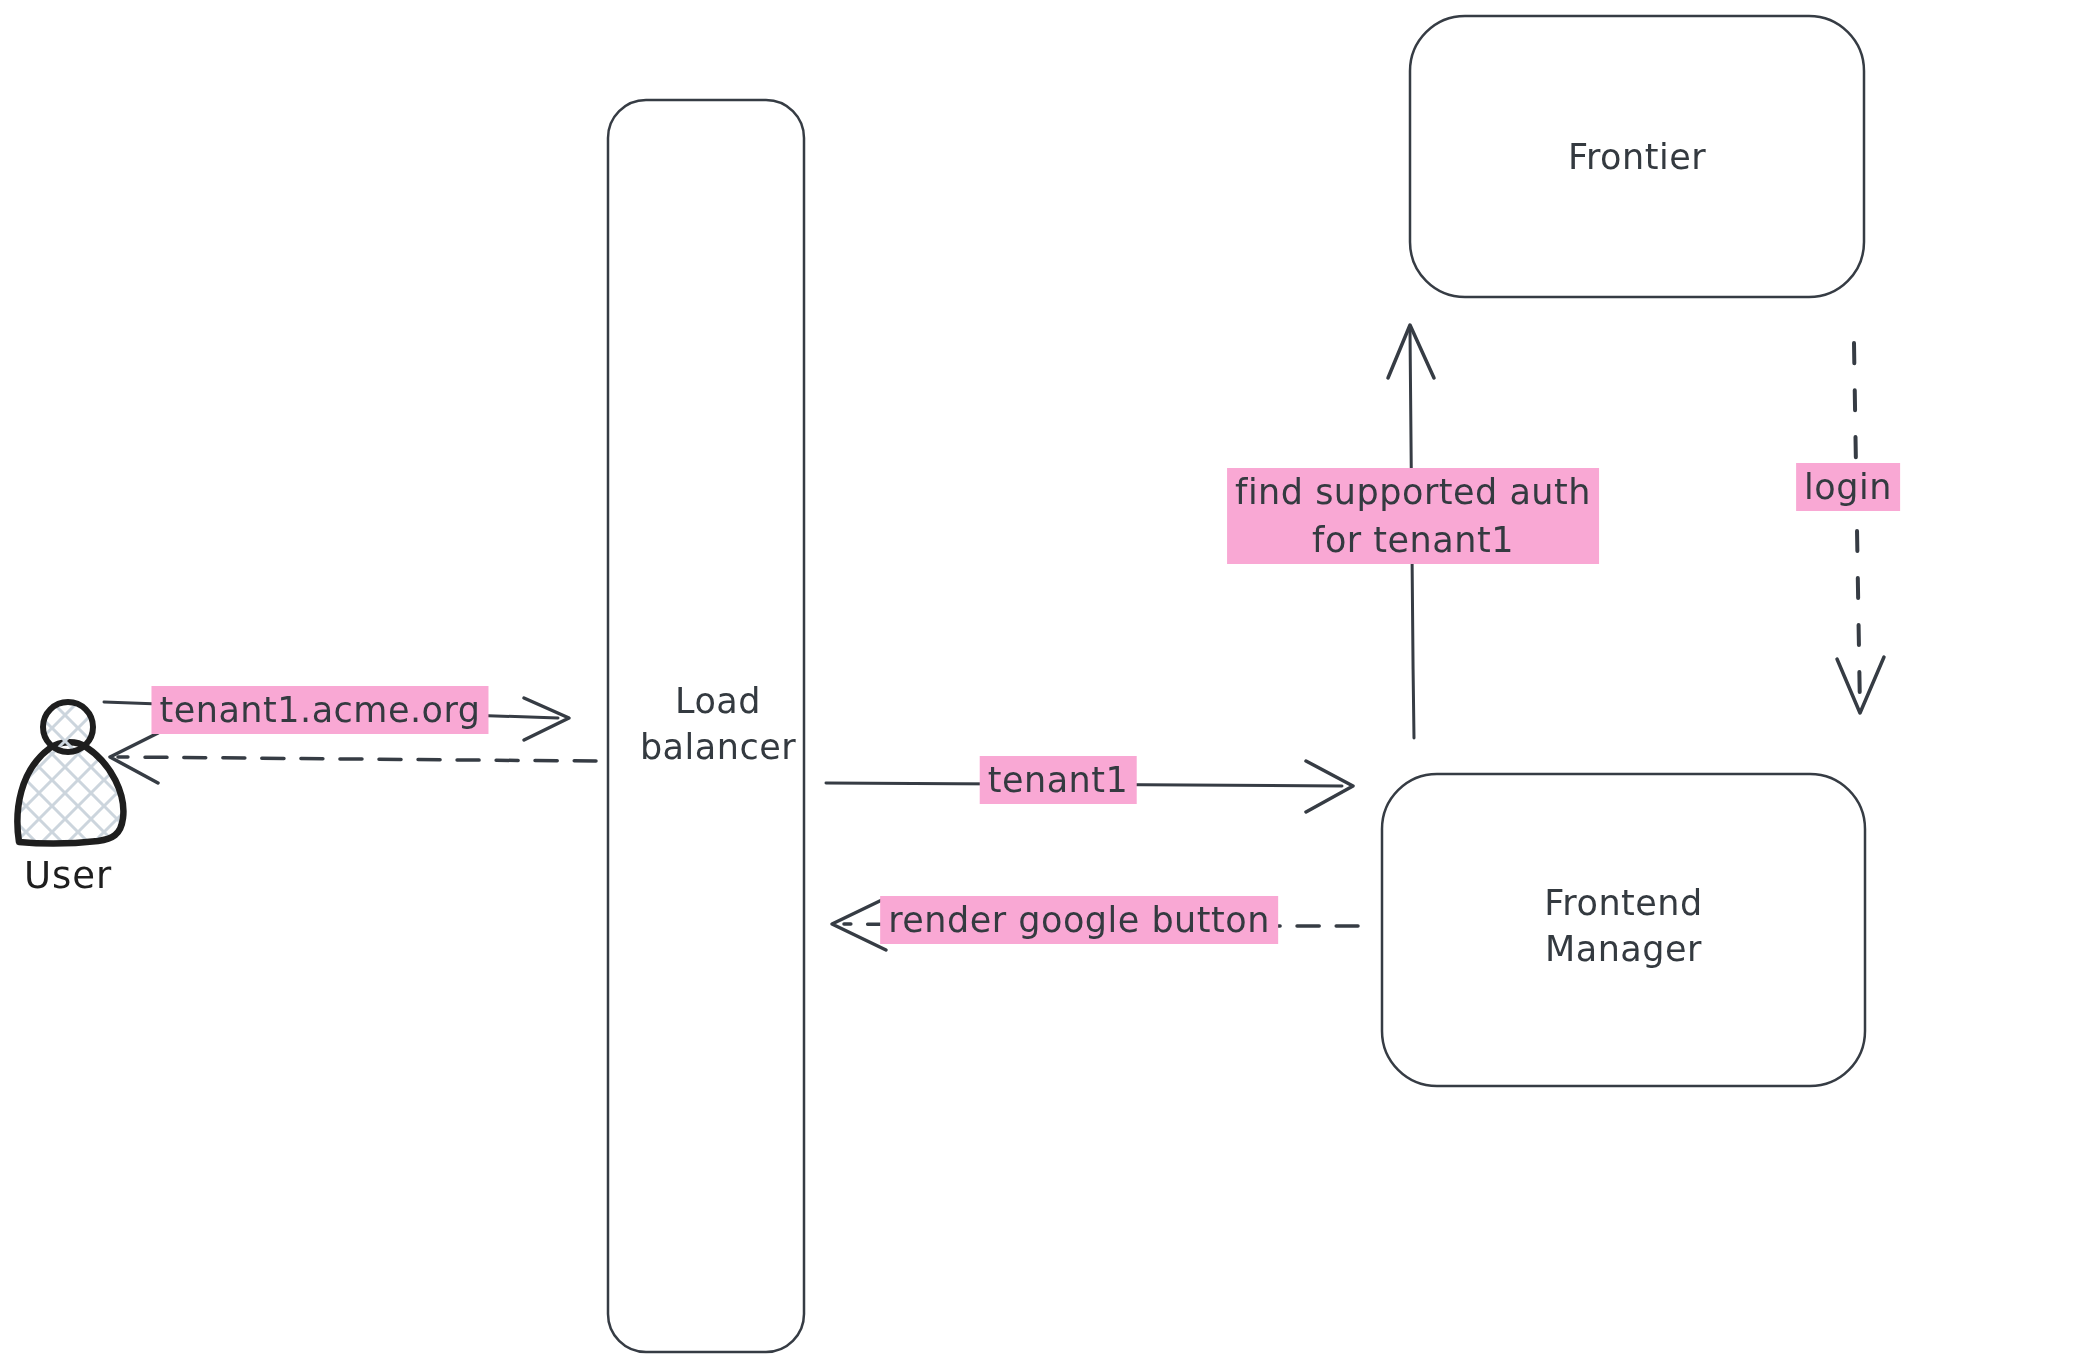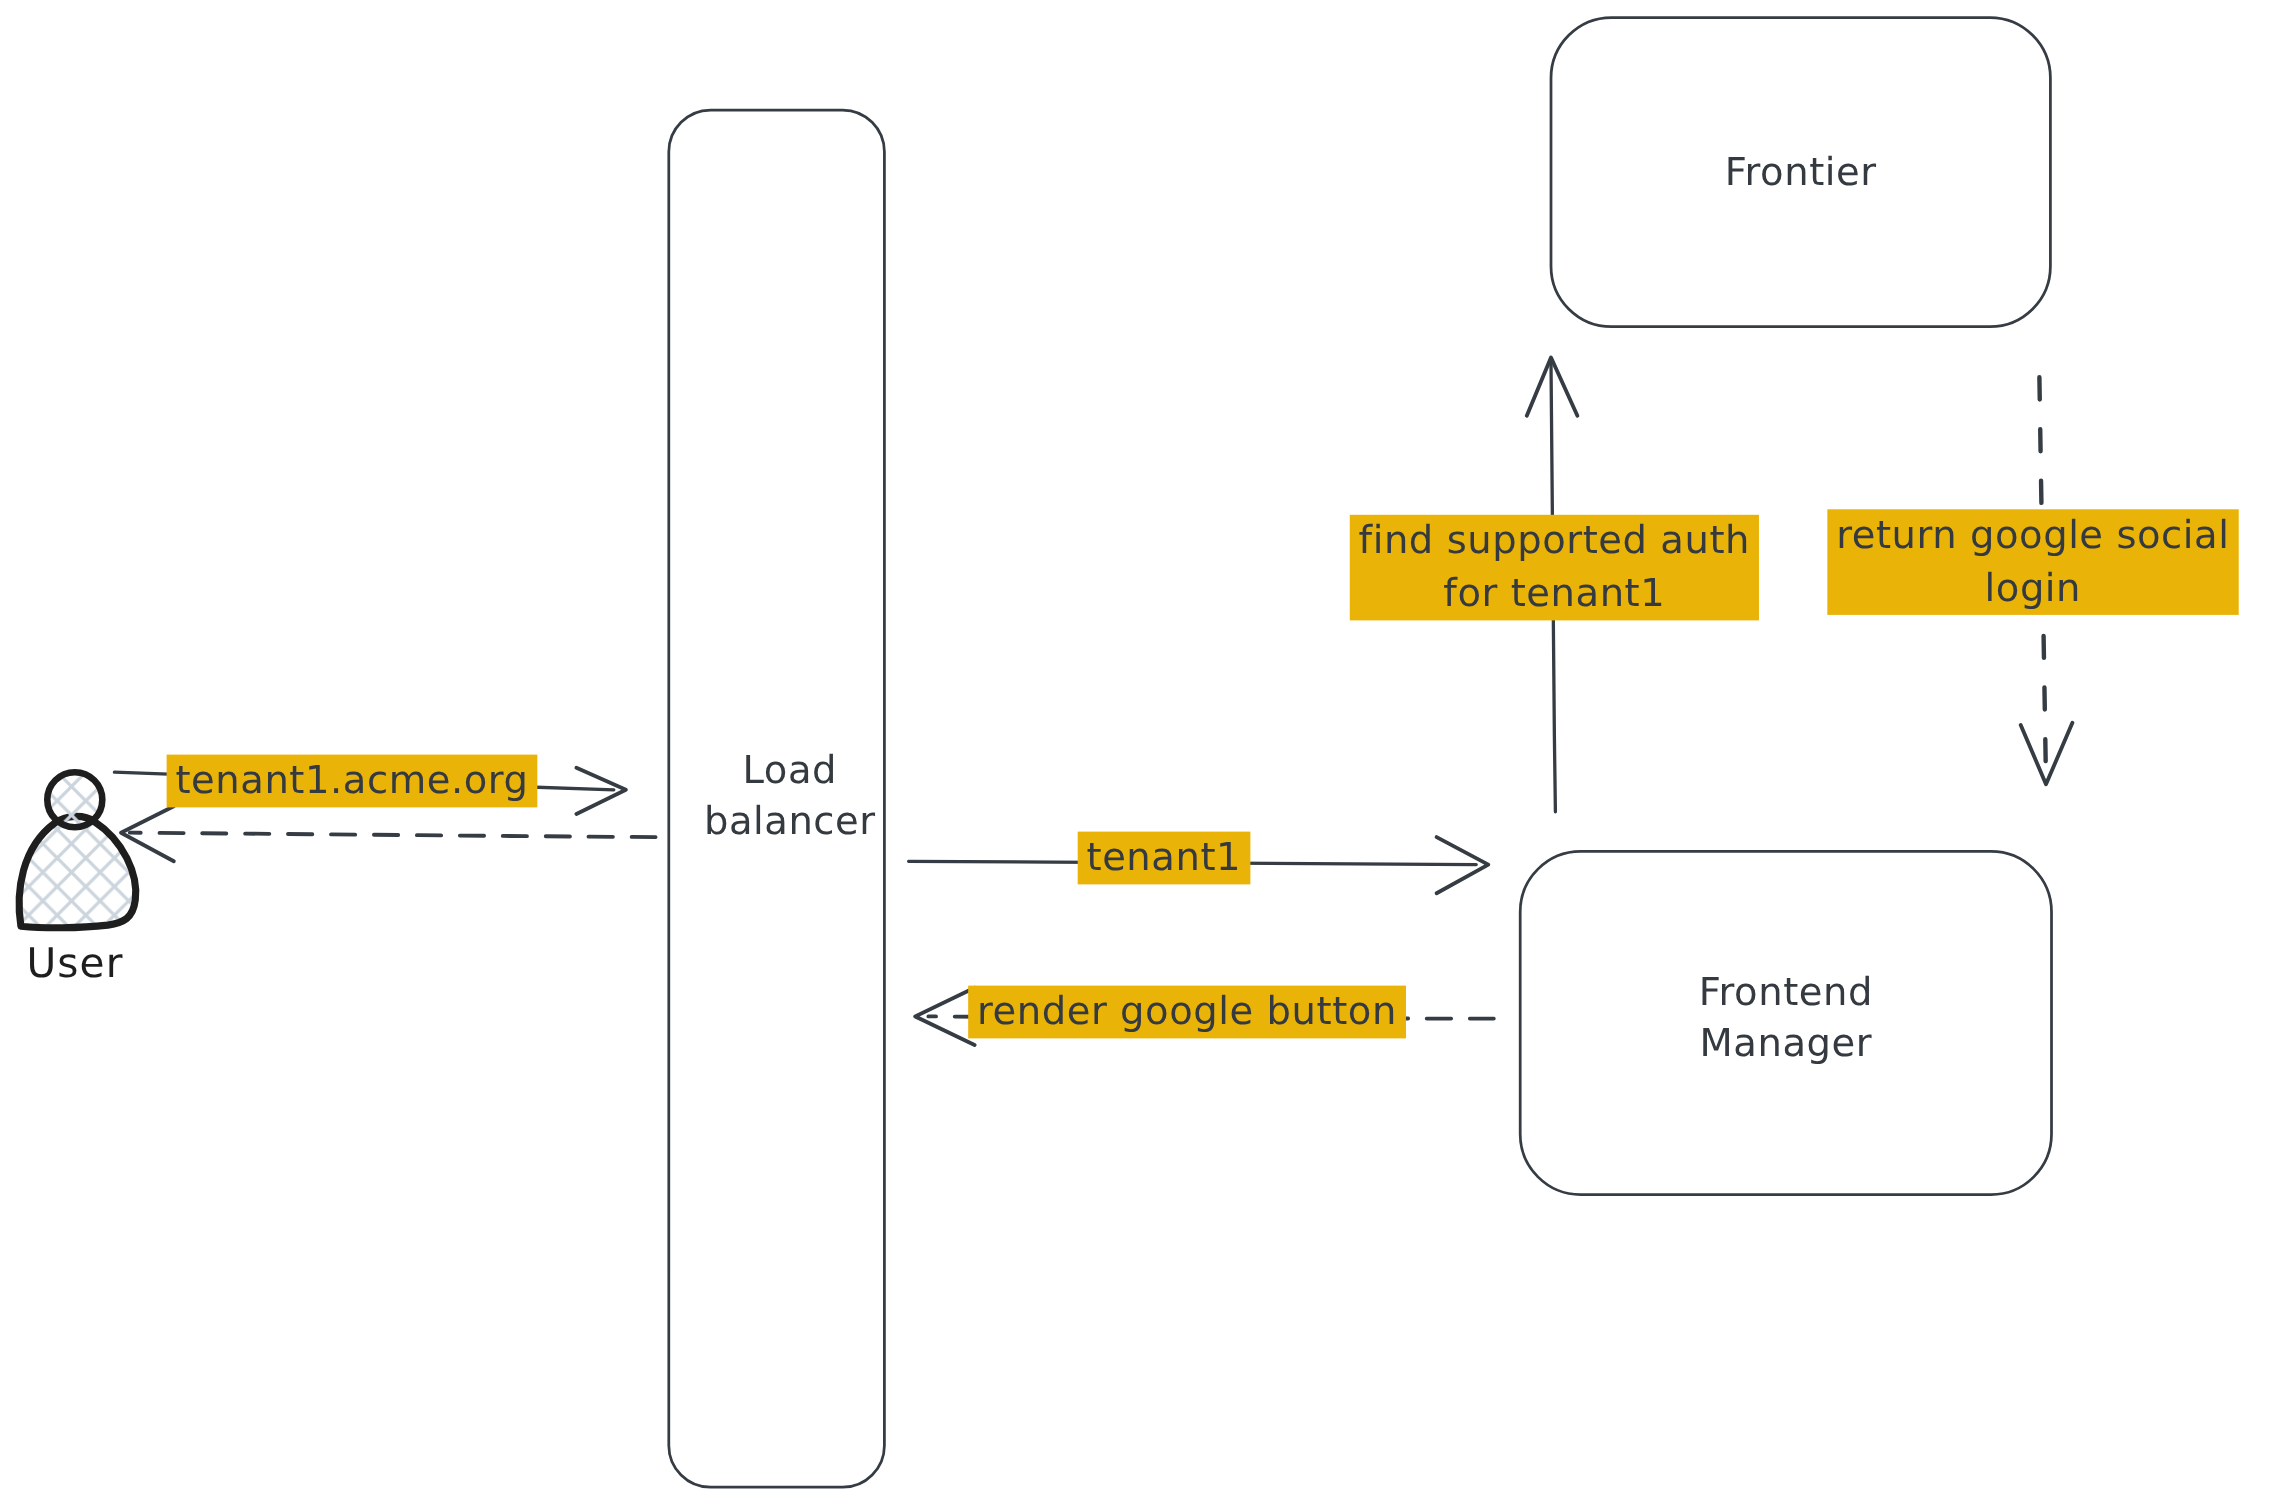--- a/index.html
+++ b/index.html
@@ -13,21 +13,21 @@
   #scene{position:absolute;left:0;top:0;z-index:1;}
   .lbl{
     position:absolute;z-index:2;
     color:#343a40;
     white-space:nowrap;
     letter-spacing:0.5px;
   }
   .node-lbl{font-size:35px;line-height:46px;text-align:center;}
   .edge-lbl{
     font-size:35px;line-height:48px;
-    background:#eab308;padding:0 8px;text-align:center;
+    background:#f9a8d4;padding:0 8px;text-align:center;
   }
   .center-x{transform:translateX(-50%);}
   .user-lbl{font-size:37px;color:#1e1e1e;letter-spacing:1px;}
 </style>
 </head>
 <body>
 
 <div id="canvas">
 
   <svg id="scene" width="2083" height="1372" viewBox="0 0 2083 1372">
@@ -98,17 +98,16 @@
   <div class="lbl edge-lbl center-x" style="left:1058px;top:756px;">tenant1</div>
 
   <div class="lbl edge-lbl center-x" style="left:1063px;top:896px;margin-left:16px;">render google button</div>
 
   <div class="lbl edge-lbl center-x" style="left:1413px;top:468px;">
     <div>find supported auth</div>
     <div>for tenant1</div>
   </div>
 
   <div class="lbl edge-lbl center-x" style="left:1848px;top:463px;">
-    <div>return google social</div>
     <div>login</div>
   </div>
 
 </div>
 
 </body></html>

